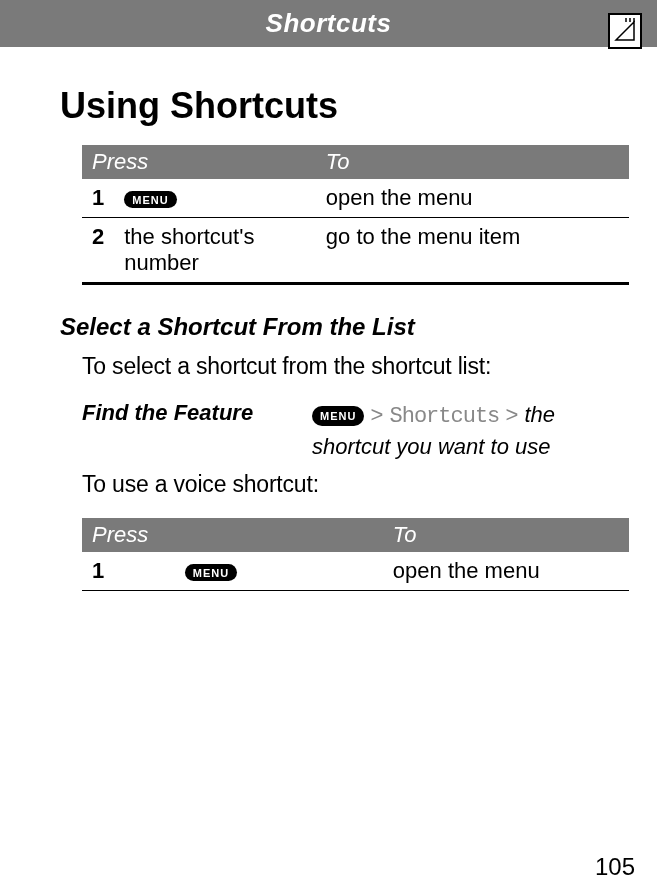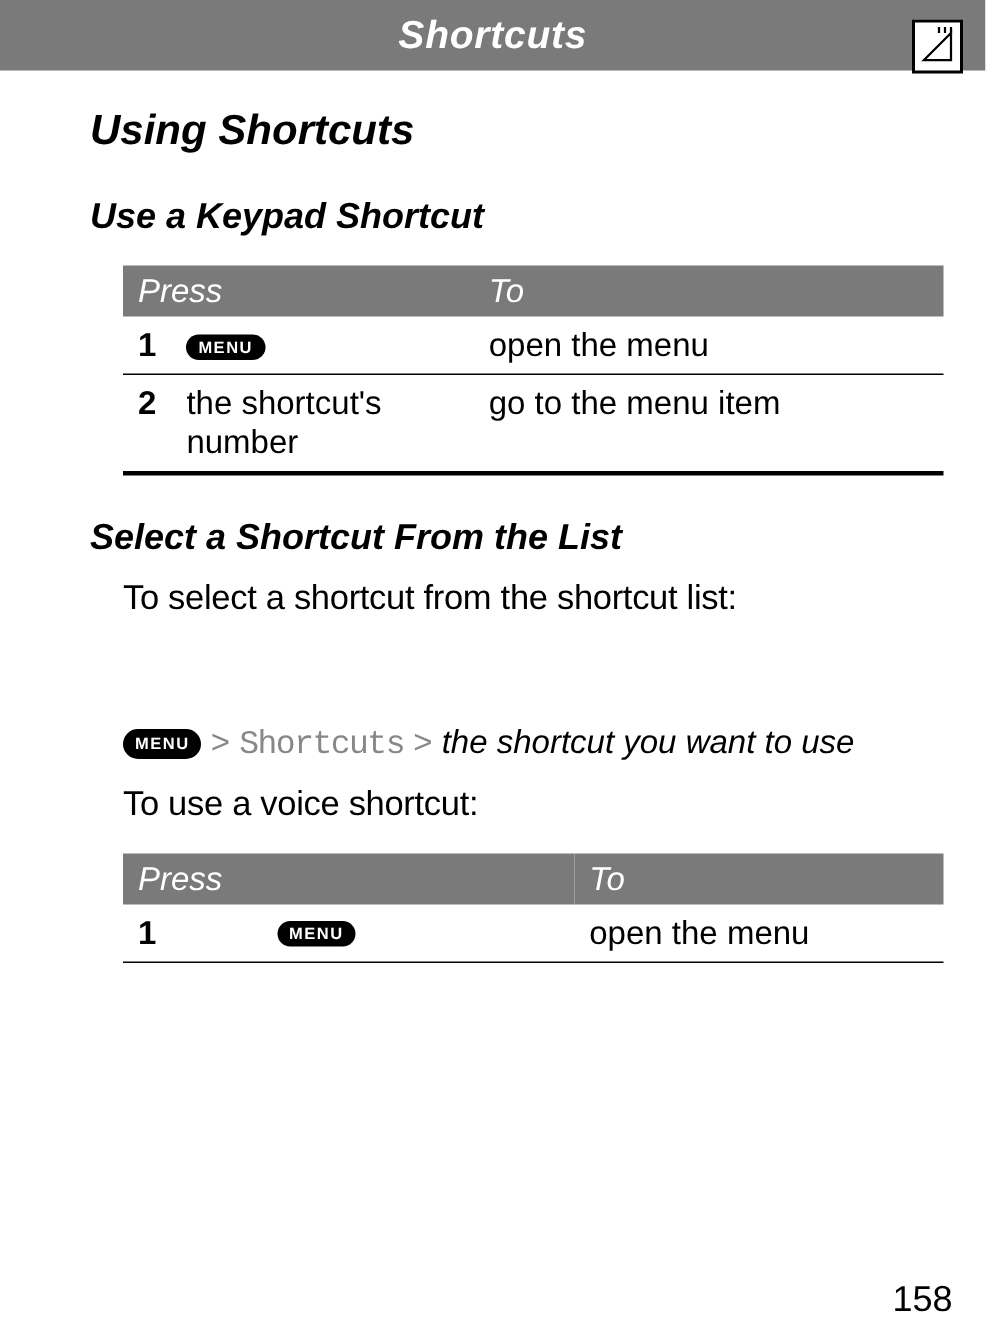--- a/index.html
+++ b/index.html
@@ -30,24 +30,23 @@
     border: 2px solid #000;
     background: #fff;
     display: flex;
     align-items: center;
     justify-content: center;
   }
   .content {
     padding: 20px 28px 0 60px;
   }
   .h1 {
-    font-size: 28px;
-    font-weight: bold;
-    font-style: italic;
-    margin: 4px 0 10px 0;
+    font-size: 36px;
+    font-weight: bold;
+    margin: 18px 0 10px 0;
   }
   .h2 {
     font-size: 24px;
     font-weight: bold;
     font-style: italic;
     margin: 28px 0 10px 0;
   }
   .body-text {
     font-size: 23px;
     line-height: 1.35;
@@ -111,21 +110,20 @@
     font-size: 22px;
   }
   .find-feature-label {
     font-weight: bold;
     font-style: italic;
     flex: 0 0 230px;
   }
   .find-feature-path {
     flex: 1;
     line-height: 1.35;
-    margin-top: 48px;
   }
   .gray-text {
     color: #888;
     font-family: 'Courier New', monospace;
     letter-spacing: -1px;
   }
   .italic { font-style: italic; }
   .page-number {
     position: absolute;
     bottom: 14px;
@@ -147,21 +145,20 @@
     <line x1="14" y1="4" x2="14" y2="0" stroke="#000" stroke-width="1.5"></line>
     <line x1="18" y1="4" x2="18" y2="0" stroke="#000" stroke-width="1.5"></line>
     <line x1="22" y1="4" x2="22" y2="0" stroke="#000" stroke-width="1.5"></line>
   </svg>
 </div>
 
 <div class="content">
 
   <div class="h1">Using Shortcuts</div>
 
-  <div class="h2">Use a Keypad Shortcut</div>
 
   <table class="table">
     <tbody>
         <tr class="table-header">
       <td colspan="2" style="width:42%"><span>Press</span></td>
       <td><span>To</span></td>
     </tr>
     <tr class="table-row first">
       <td class="num"><span>1</span></td>
       <td><span class="menu-key">MENU</span></td>
@@ -173,20 +170,21 @@
       <td><span>go to the menu item</span></td>
     </tr>
   </tbody>
     </table>
   <div class="table-end"></div>
 
   <div class="h2">Select a Shortcut From the List</div>
   <div class="body-text">To select a shortcut from the shortcut list:</div>
 
   <div class="find-feature-block">
+    <div class="find-feature-label">Find the Feature</div>
     <div class="find-feature-path">
       <span class="menu-key">MENU</span>
       <span class="gt">&gt;</span>
       <span class="gray-text">Shortcuts</span>
       <span class="gt">&gt;</span>
       <span class="italic">the shortcut you want to use</span>
     </div>
   </div>
 
   <div class="body-text">To use a voice shortcut:</div>
@@ -201,13 +199,13 @@
       <td class="num"><span>1</span></td>
       <td><span class="menu-key">MENU</span></td>
       <td><span>open the menu</span></td>
     </tr>
   </tbody>
     </table>
   <div class="table-end table-end-thin" style="border-bottom-width:1px;"></div>
 
 </div>
 
-<div class="page-number">158</div>
+<div class="page-number">105</div>
 
 </body></html>

